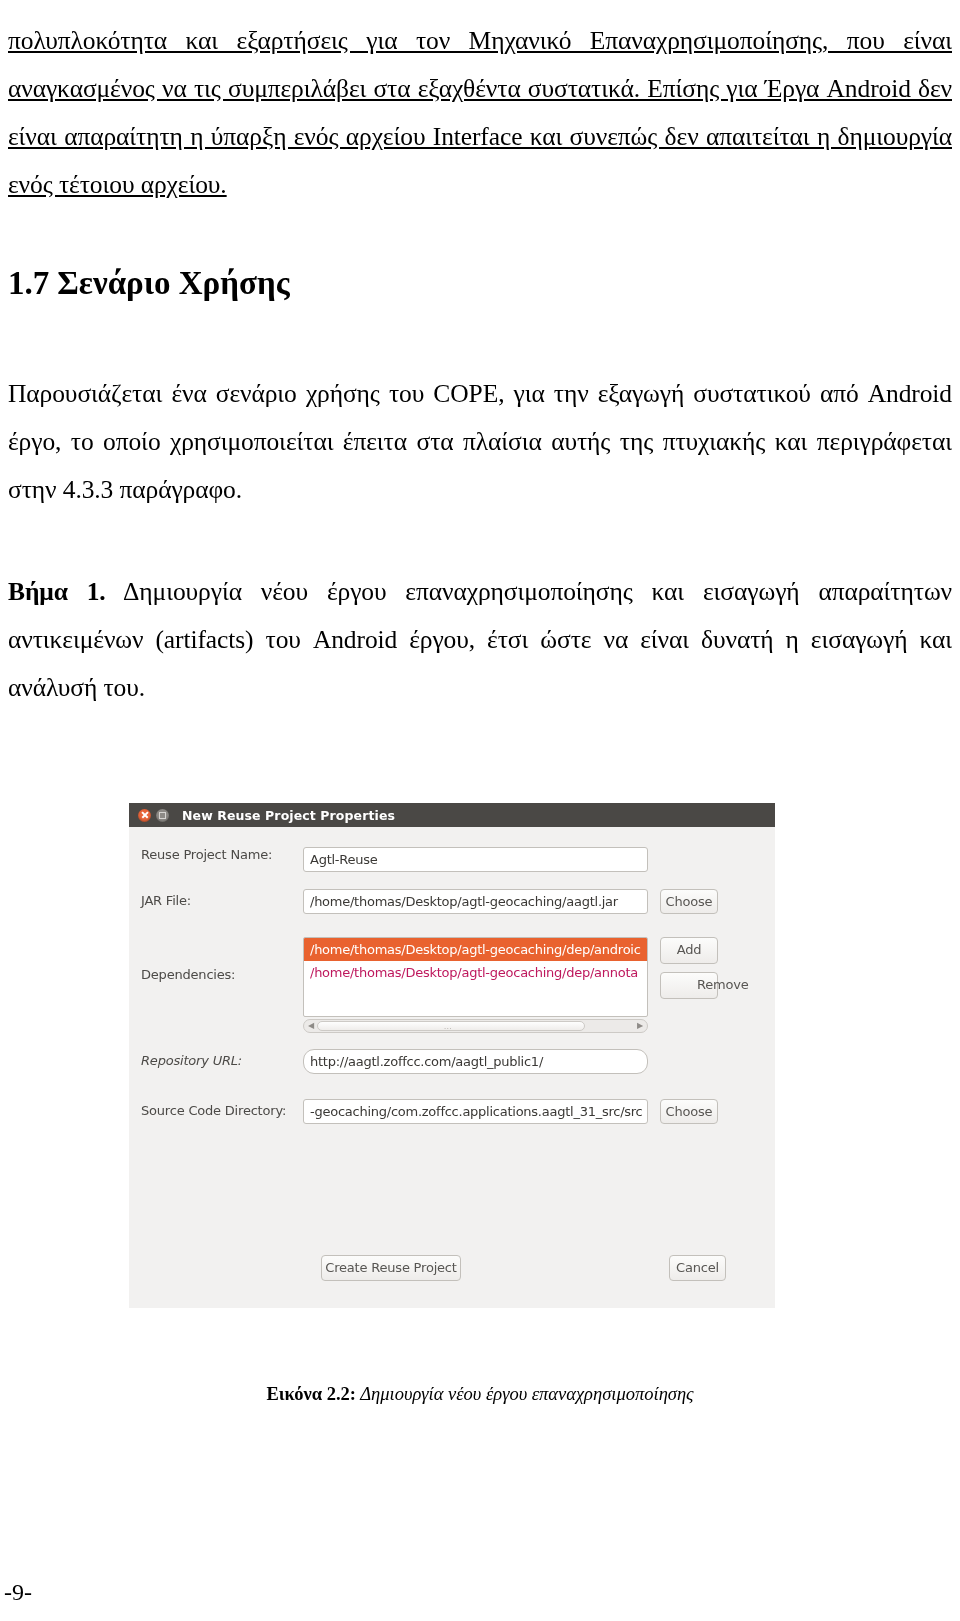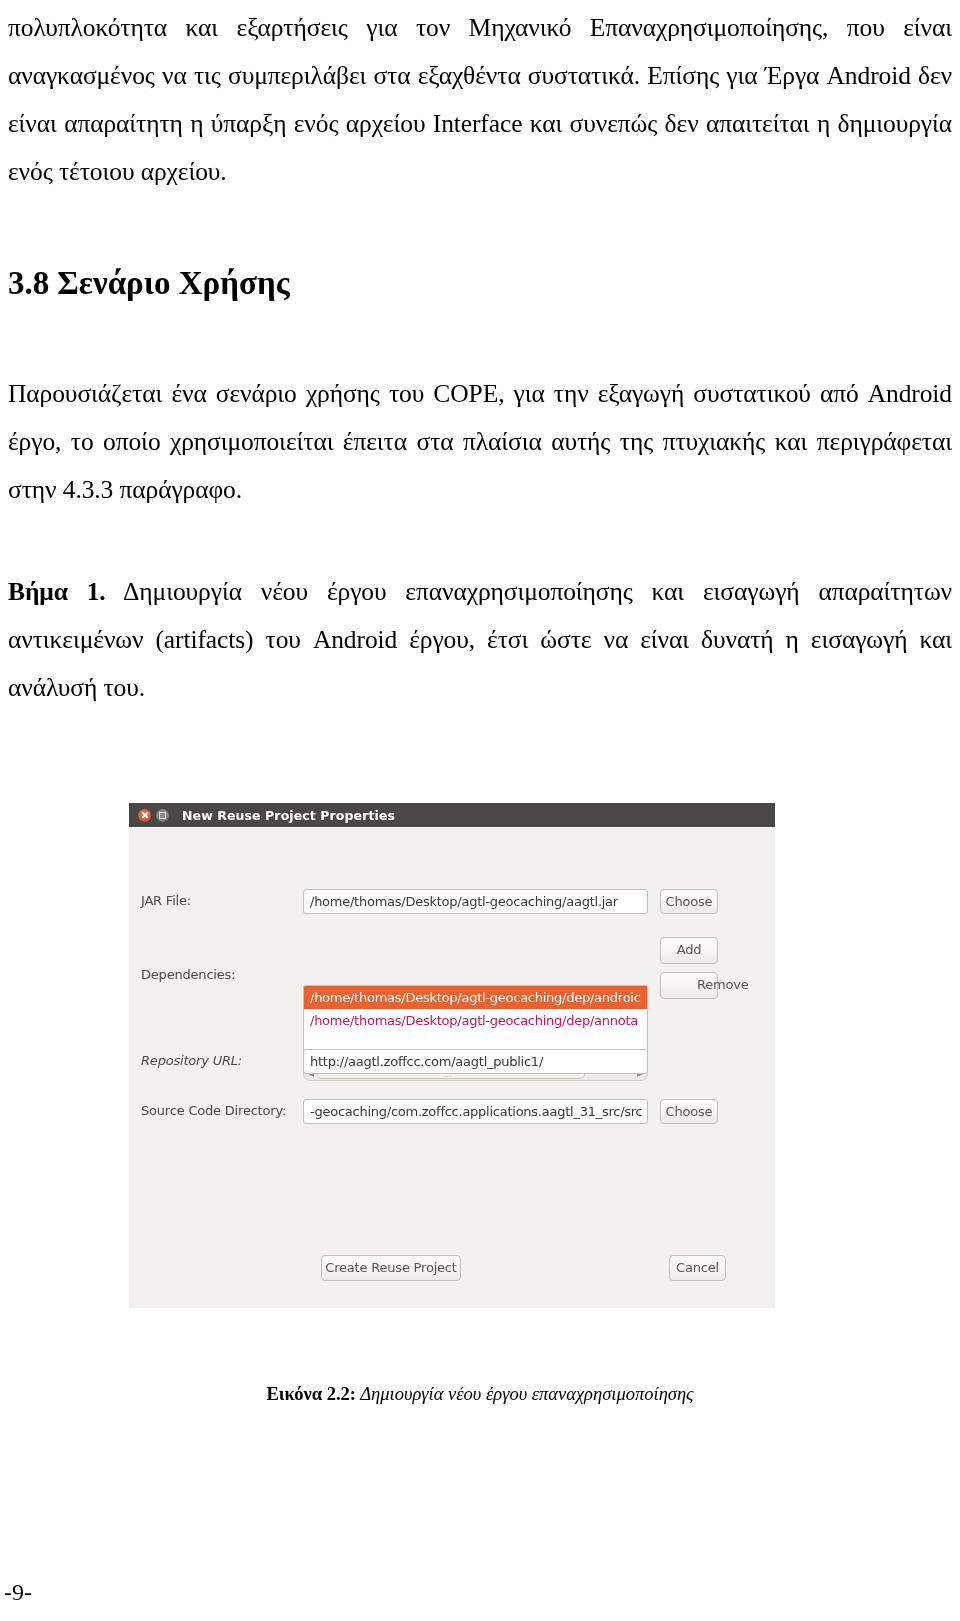--- a/index.html
+++ b/index.html
@@ -248,27 +248,27 @@
     left: 4px;
     font-size: 24px;
     line-height: 28px;
   }
 </style>
 </head>
 <body>
 
 <div class="page">
 
-  <div class="text-col" style="top:4px;">
+  <div class="text-col" style="top:17px;text-decoration:underline;">
     <p class="body-par">πολυπλοκότητα και εξαρτήσεις για τον Μηχανικό Επαναχρησιμοποίησης, που είναι αναγκασμένος να τις συμπεριλάβει στα εξαχθέντα συστατικά. Επίσης για Έργα Android δεν είναι απαραίτητη η ύπαρξη ενός αρχείου Interface και συνεπώς δεν απαιτείται η δημιουργία ενός τέτοιου αρχείου.</p>
   </div>
 
   <div class="text-col" style="top:262px;">
     <h2 class="section-head">
-      <span class="num">3.8</span><span>Σενάριο Χρήσης</span>
+      <span class="num">1.7</span><span>Σενάριο Χρήσης</span>
     </h2>
   </div>
 
   <div class="text-col" style="top:370px;">
     <p class="body-par">Παρουσιάζεται ένα σενάριο χρήσης του COPE, για την εξαγωγή συστατικού από Android έργο, το οποίο χρησιμοποιείται έπειτα στα πλαίσια αυτής της πτυχιακής και περιγράφεται στην 4.3.3 παράγραφο.</p>
   </div>
 
   <div class="text-col" style="top:568px;">
     <p class="body-par"><span class="step-lead">Βήμα 1.</span><span> Δημιουργία νέου έργου επαναχρησιμοποίησης και εισαγωγή απαραίτητων αντικειμένων (artifacts) του Android έργου, έτσι ώστε να είναι δυνατή η εισαγωγή και ανάλυσή του.</span></p>
   </div>
@@ -277,53 +277,57 @@
     <div class="dialog">
 
       <div class="titlebar">
         <div class="tb-btn tb-close"></div>
         <div class="tb-btn tb-min"></div>
         <div class="tb-title">New Reuse Project Properties</div>
       </div>
 
       <div class="dlg-body">
 
+        <div class="row" style="left:12px; top:20px;">
+          <div class="lbl" style="width:162px;">Reuse Project Name:</div>
+          <div class="field" style="width:345px; height:25px;">Agtl-Reuse</div>
+        </div>
 
         <div class="row" style="left:12px; top:62px;">
           <div class="lbl" style="width:162px; padding-top:4px;">JAR File:</div>
           <div class="field" style="width:345px; height:25px;">/home/thomas/Desktop/agtl-geocaching/aagtl.jar</div>
           <div class="btn" style="width:58px; height:25px; margin-left:12px;">Choose</div>
         </div>
 
         <div class="row" style="left:12px; top:110px;">
           <div class="lbl" style="width:162px; padding-top:4px;margin-top:26px;">Dependencies:</div>
 
           <div style="width:345px;">
-            <div class="deplist" style="height:80px;margin-top:48px;">
+            <div class="deplist" style="height:80px;">
               <div class="dep-item selected">/home/thomas/Desktop/agtl-geocaching/dep/androic</div>
               <div class="dep-item">/home/thomas/Desktop/agtl-geocaching/dep/annota</div>
             </div>
             <div class="hscroll">
               <div class="hs-arrow left">◀</div>
               <div class="hs-thumb">
                 <div class="hs-grip">…</div>
               </div>
               <div class="hs-arrow right">▶</div>
             </div>
           </div>
 
           <div style="margin-left:12px; display:flex; flex-direction:column;">
             <div class="btn" style="width:58px; height:27px;">Add</div>
             <div class="btn" style="width:58px; height:27px; margin-top:8px;padding-left:36px;">Remove</div>
           </div>
         </div>
 
         <div class="row" style="left:12px; top:222px;">
           <div class="lbl" style="width:162px; padding-top:4px;font-style:italic;">Repository URL:</div>
-          <div class="field" style="width:345px; height:25px;">http://aagtl.zoffcc.com/aagtl_public1/</div>
+          <div class="field" style="width:345px; height:25px;border-radius:11px;">http://aagtl.zoffcc.com/aagtl_public1/</div>
         </div>
 
         <div class="row" style="left:12px; top:272px;">
           <div class="lbl" style="width:162px; padding-top:4px;">Source Code Directory:</div>
           <div class="field" style="width:345px; height:25px;">-geocaching/com.zoffcc.applications.aagtl_31_src/src</div>
           <div class="btn" style="width:58px; height:25px; margin-left:12px;">Choose</div>
         </div>
 
         <div class="btn" style="position:absolute; left:172px; top:428px; width:140px; height:26px;margin-left:20px;">Create Reuse Project</div>
         <div class="btn" style="position:absolute; left:540px; top:428px; width:57px; height:26px;">Cancel</div>

